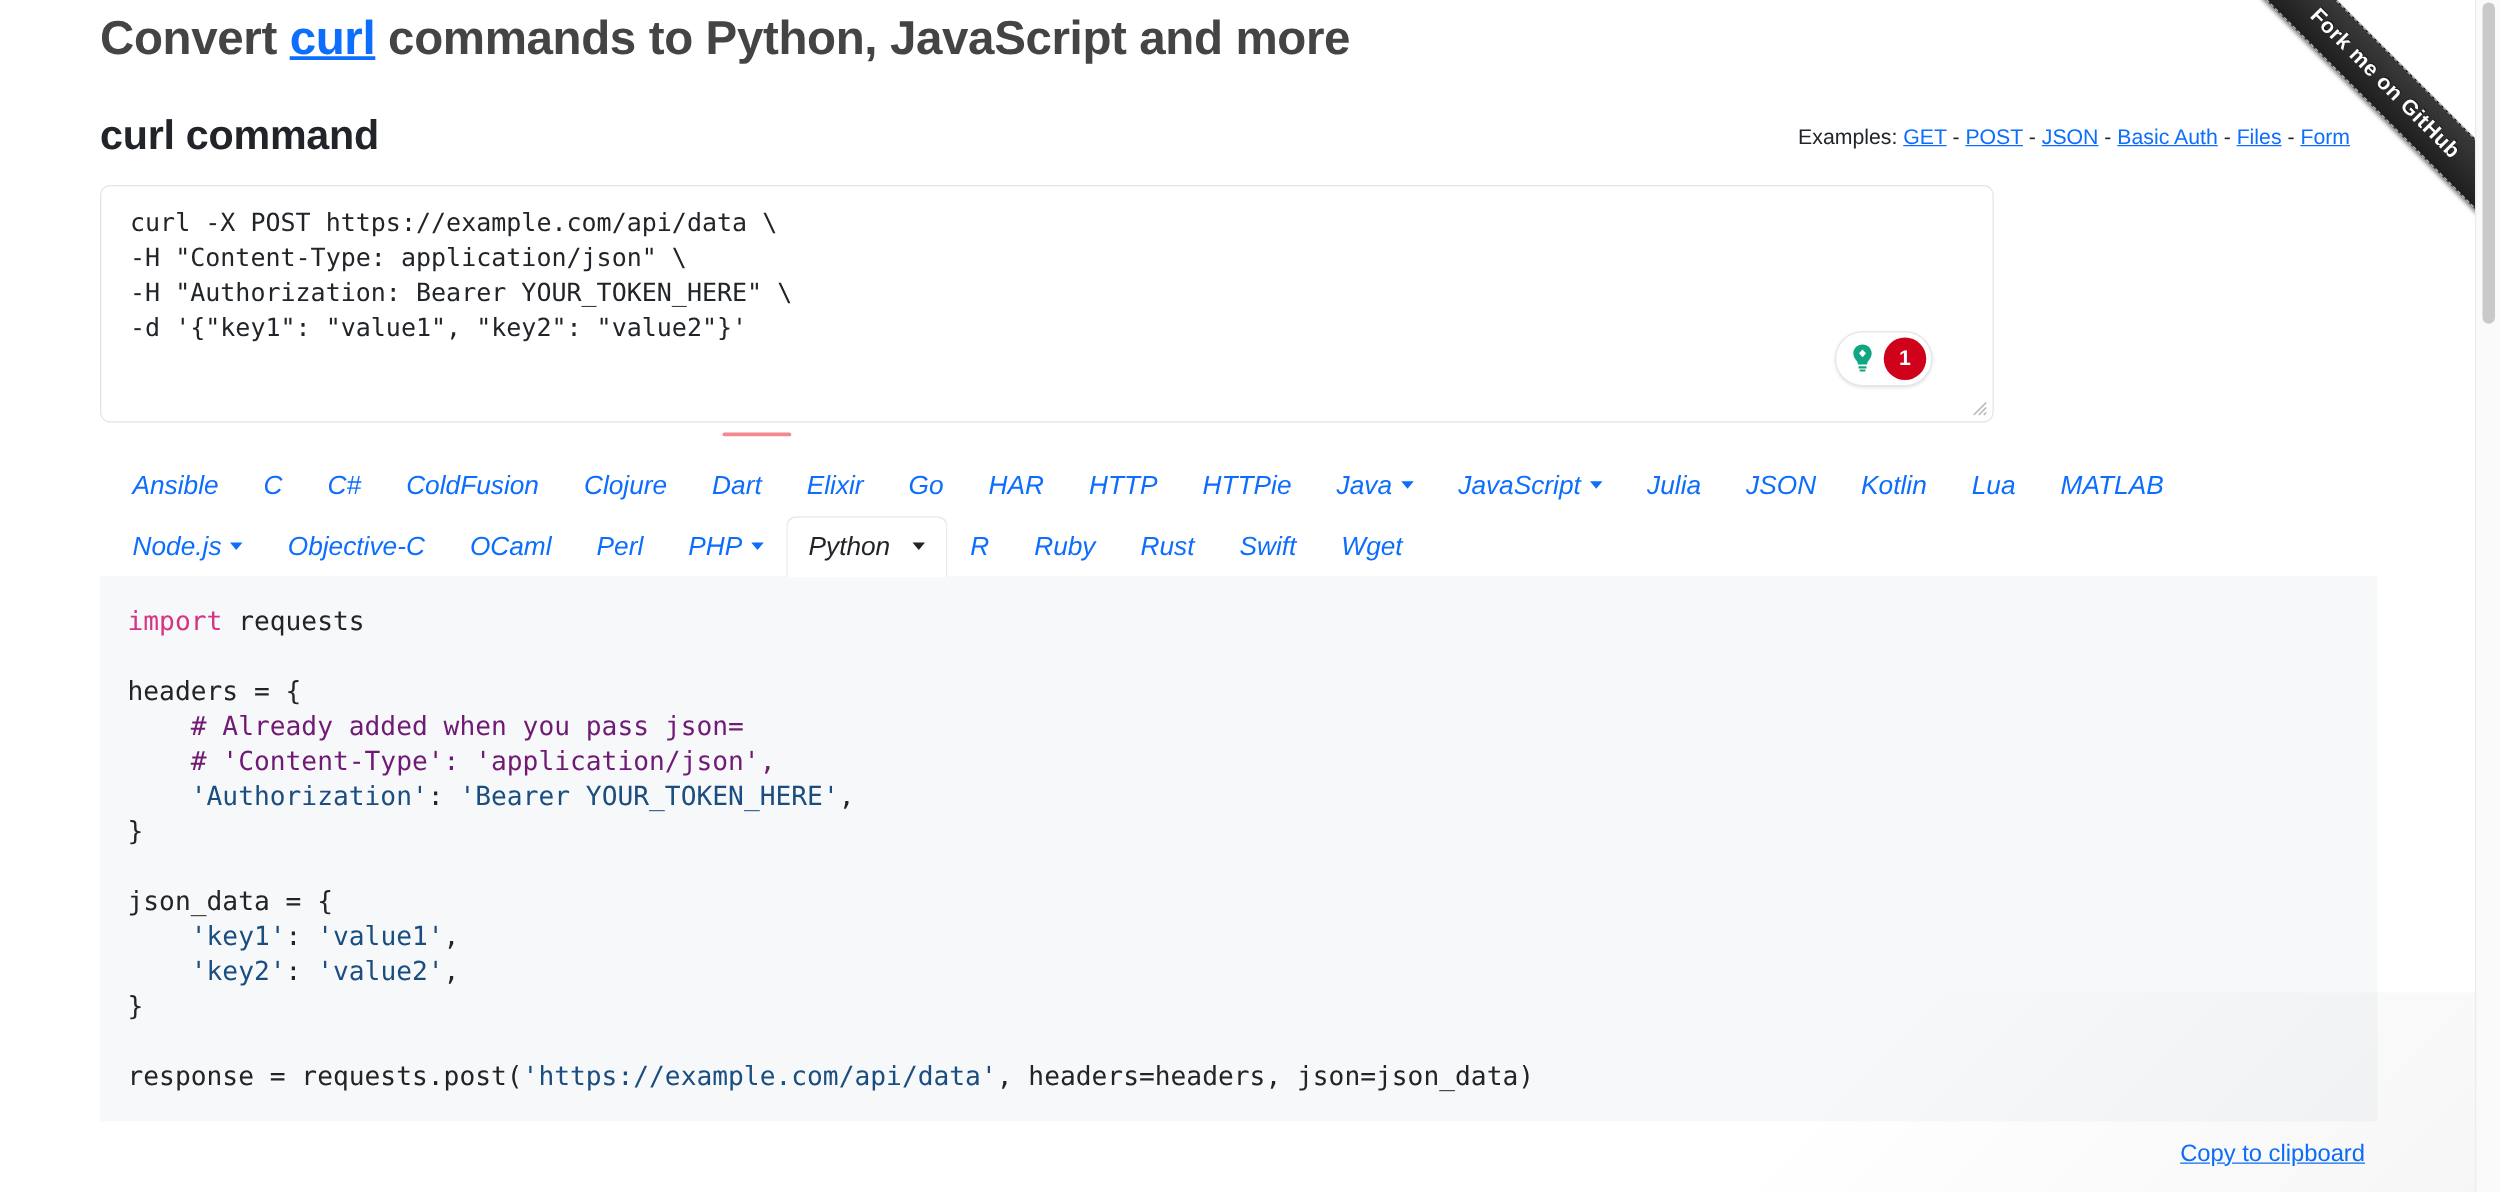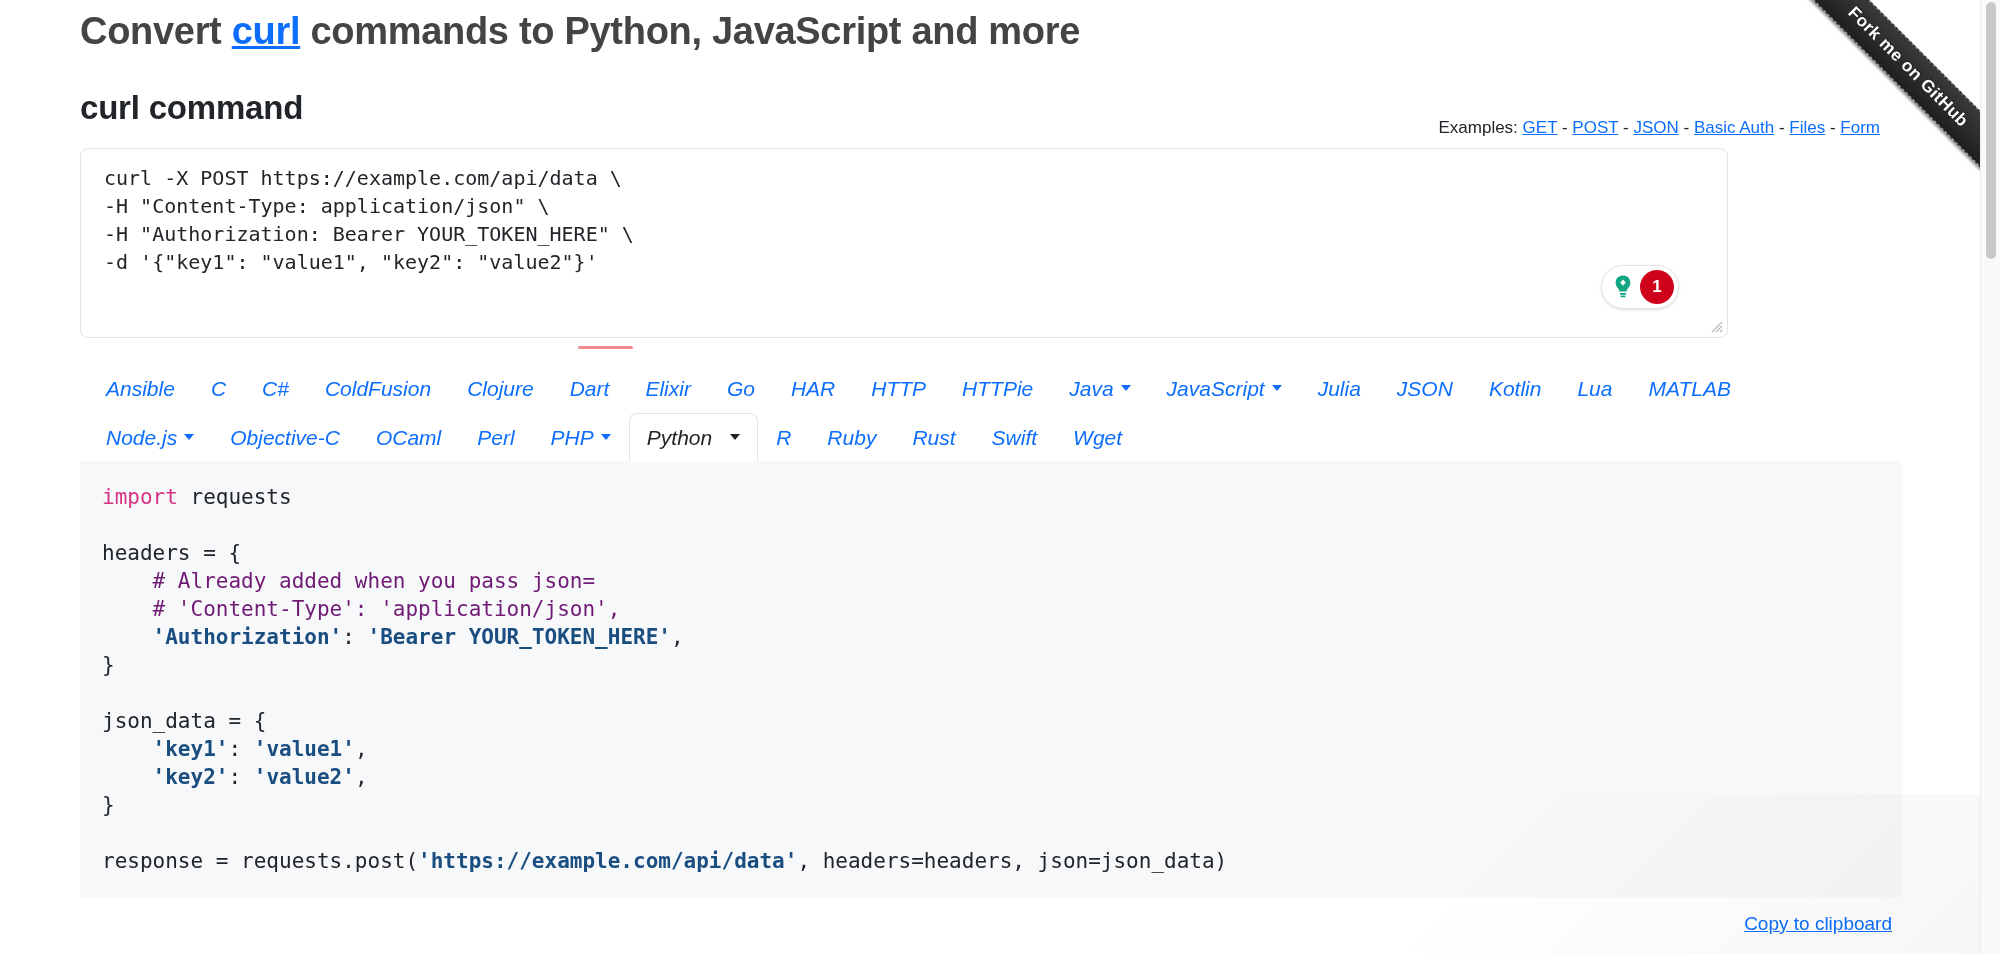--- a/index.html
+++ b/index.html
@@ -103,36 +103,36 @@
     margin: 0;
     font-size: 33px;
     line-height: 1.2;
     font-weight: bold;
     color: #212529;
     letter-spacing: -0.2px;
   }
   #examples {
     position: absolute;
     right: 22px;
-    bottom: 2px;
+    bottom: 20px;
     font-size: 17px;
     color: #212529;
     white-space: nowrap;
   }
   #examples a {
     color: #0d6efd;
     text-decoration: underline;
   }
   #examples .sep { color: #212529; }
 
   
   #curl-box {
     position: relative;
     margin-top: 8px;
-    width: 1648px;
+    width: 1515px;
     height: 190px;
     border: 1px solid #e3e3e3;
     border-radius: 8px;
     background: #ffffff;
     box-shadow: 0 0 0 0 transparent;
   }
   #curl-text {
     position: absolute;
     left: 21px;
     top: 13px;
@@ -251,21 +251,21 @@
     padding: 0 22px;
     font-family: "DejaVu Sans Mono", monospace;
     font-size: 21px;
     line-height: 28px;
     color: #212529;
     white-space: pre;
     overflow: hidden;
   }
   .tok-kw      { color: #d63384; }
   .tok-comment { color: #701a75; }
-  .tok-str     { color: #1a4d80; font-weight: bold; }
+  .tok-str     { color: #1a4d80; }
   .tok-plain   { color: #212529; }
 
   #copy-row {
     width: 1822px;
     text-align: right;
     padding: 16px 10px 0 0;
   }
   #copy-link {
     font-size: 19px;
     color: #0d6efd;

